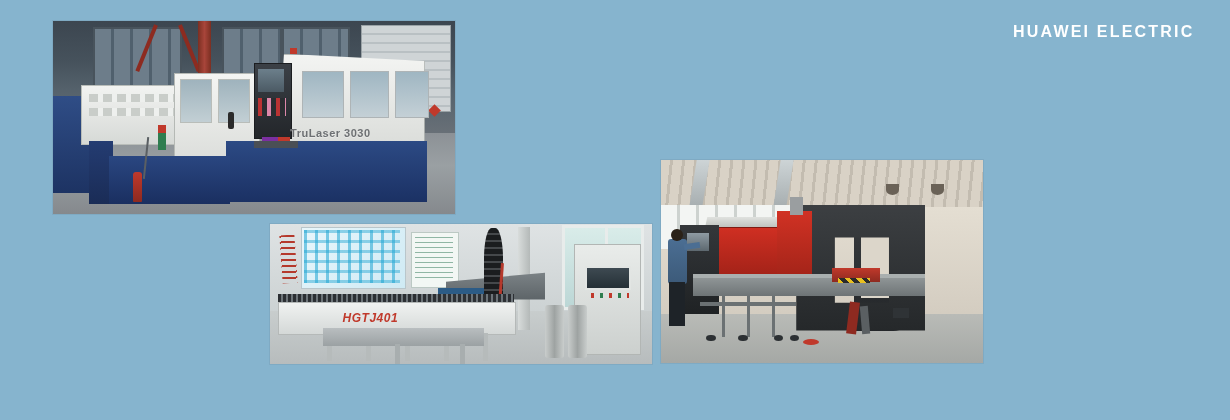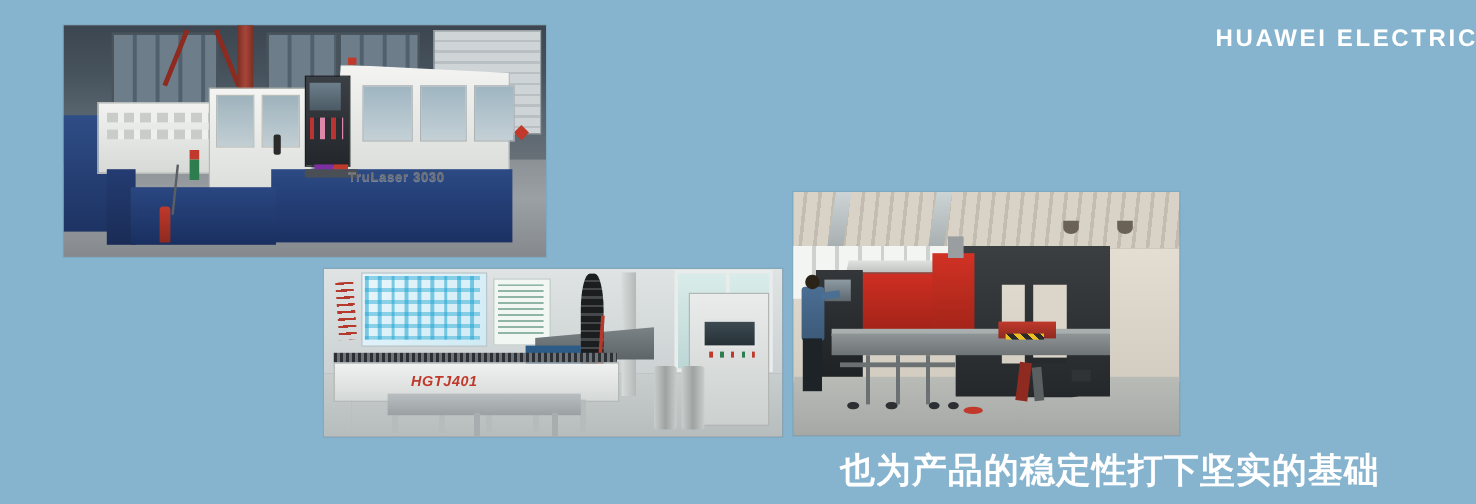--- a/index.html
+++ b/index.html
@@ -93,21 +93,21 @@
     background:#4a4f55;}
   .p1-tool{position:absolute;left:52%;top:60%;width:4%;height:2.4%;background:#7b2fa0;}
   .p1-tool2{position:absolute;left:56%;top:60%;width:3%;height:2.2%;background:#c0392b;}
   .p1-ext{position:absolute;left:20%;top:78%;width:2.2%;height:16%;
     background:linear-gradient(180deg,#c0392b,#8e2a20);border-radius:3px 3px 1px 1px;}
   .p1-greenbox{position:absolute;left:26%;top:58%;width:2%;height:9%;background:#2e7d4f;}
   .p1-redlamp{position:absolute;left:26%;top:54%;width:2%;height:4%;background:#c0392b;}
   .p1-cable{position:absolute;left:23%;top:60%;width:2px;height:22%;background:#5a5f63;transform:rotate(6deg);}
   .p1-toplight{position:absolute;left:59%;top:14%;width:1.6%;height:3%;background:#c0392b;}
   .p1-cap{right:21%;top:55%;font-size:11px;letter-spacing:.5px;
-    color:#6d7073;font-weight:600;text-shadow:0 1px 0 rgba(255,255,255,.35);margin-top:15px;}
+    color:#6d7073;font-weight:600;text-shadow:0 1px 0 rgba(255,255,255,.35);}
 
   
   #photo-hgtj{left:270px;top:224px;width:382px;height:140px;}
   .p2-wall{position:absolute;left:0;top:0;width:100%;height:62%;
     background:linear-gradient(180deg,#dfe3e4,#ccd2d3);}
   .p2-chart{position:absolute;left:8%;top:2%;width:27%;height:43%;
     background:linear-gradient(135deg,#e8f6fb,#cfeaf4);
     border:1px solid #b9c6cb;}
   .p2-chartink{position:absolute;left:9%;top:4%;width:25%;height:38%;
     background:
@@ -237,21 +237,21 @@
   .tagline{
     position:absolute;left:700px;top:373px;
     color:#ffffff;font-size:29px;font-weight:700;letter-spacing:1px;
     white-space:nowrap;
   }
 
   
   .logo{position:absolute;left:1013px;top:22px;width:180px;text-align:center;}
   .logo-cn{color:#fff;font-size:38px;font-weight:700;line-height:42px;
     letter-spacing:3px;white-space:nowrap;}
-  .logo-en{color:#fff;font-size:20px;font-weight:600;letter-spacing:2.2px;
+  .logo-en{color:#fff;font-size:16px;font-weight:600;letter-spacing:2.2px;
     line-height:20px;white-space:nowrap;}
 </style>
 </head>
 <body>
 
 <div class="banner">
 
   <div class="photo" id="photo-laser">
     <div class="scene">
       <div class="p1-wall"></div>
@@ -361,19 +361,18 @@
       <div class="p3-jack"></div>
       <div class="p3-jack2"></div>
       <div class="p3-redcord"></div>
       <div class="p3-ctrlbox"></div>
     </div>
   </div>
 
   <div class="headline">
   </div>
 
-  <div class="tagline">也为产品的稳定性打下坚实的基础</div>
 
   <div class="logo">
     <div class="logo-en">HUAWEI ELECTRIC</div>
   </div>
 
 </div>
 
 </body></html>

